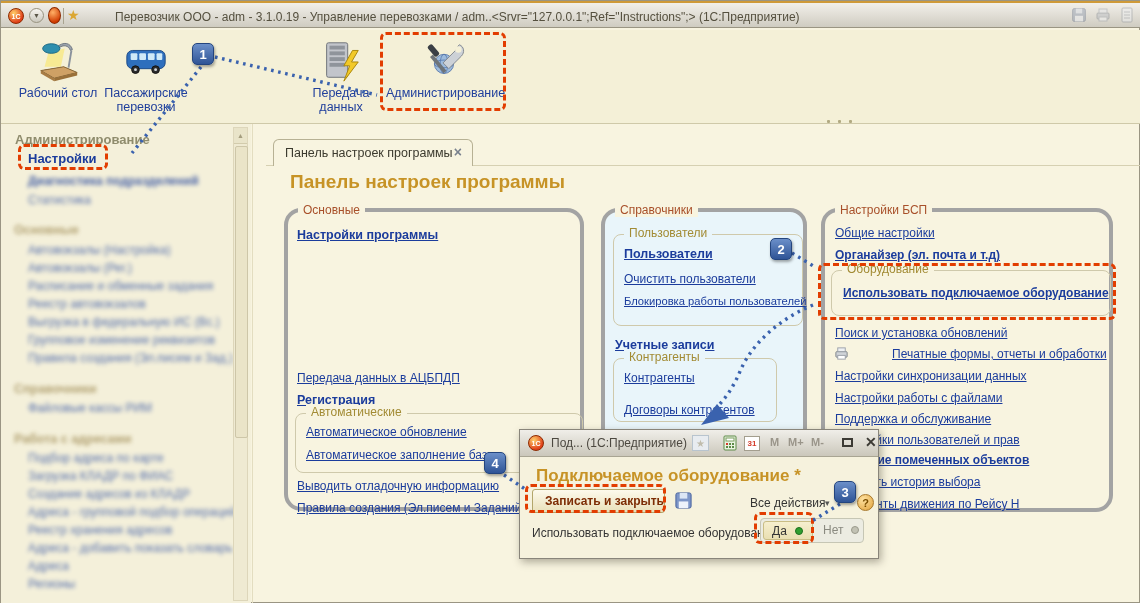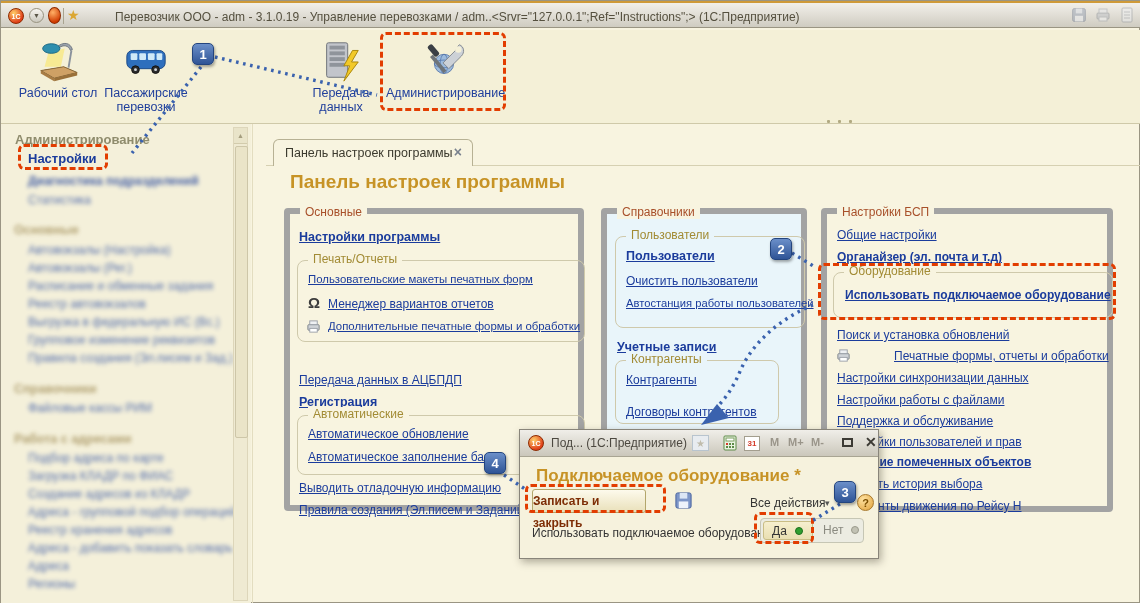--- a/index.html
+++ b/index.html
@@ -45,21 +45,21 @@
   .tabline{position:absolute;left:265px;top:164px;width:875px;height:1px;background:#d6d0b2;z-index:2;}
   .tab{position:absolute;left:272px;top:138px;width:200px;height:27px;background:#f8f4e0;border:1px solid #b7b194;border-bottom:none;
     border-radius:6px 6px 0 0;box-sizing:border-box;z-index:3;cursor:pointer;}
   .tab-label{position:absolute;left:11px;top:6px;font-size:12.5px;color:#3c3a2e;white-space:nowrap;}
   .tab-close{position:absolute;right:10px;top:4px;font-size:14px;font-weight:bold;color:#7a828e;cursor:pointer;}
   .dots-handle{position:absolute;left:826px;top:119px;display:flex;gap:8px;}
   .dots-handle i{width:3px;height:3px;background:#b2aa82;border-radius:1px;}
   .page-title{position:absolute;left:289px;top:170px;font-size:19px;font-weight:bold;color:#c79326;white-space:nowrap;}
 
   
-  .grp{position:absolute;border:6px solid #a3a3a3;border-radius:4px;background:#f8f4e0;box-sizing:border-box;}
+  .grp{position:absolute;border:4px solid #a3a3a3;border-radius:17px;background:#f8f4e0;box-sizing:border-box;}
   .grp-leg{position:absolute;top:-9px;left:10px;font-size:12px;padding:0 5px;color:#a8502a;background:#f8f4e0;white-space:nowrap;}
   .sub{position:absolute;border:1px solid #cfc9ab;border-radius:8px;box-sizing:border-box;}
   .sub-leg{position:absolute;top:-9px;left:10px;font-size:12px;padding:0 5px;color:#a28b34;background:#f8f4e0;white-space:nowrap;}
   .blue-bg{background:#e9f5fa;}
   .blue-bg .sub-leg,.sub-leg.blue{background:#e9f5fa;}
   .lnk{position:absolute;font-size:12px;color:#1b3c9c;text-decoration:underline;white-space:nowrap;cursor:pointer;}
   .lnk.b{font-weight:bold;font-size:12.5px;}
   .lnk.b12{font-weight:bold;font-size:12px;}
   .lnk.sm{font-size:11.4px;}
   .lnk.sm2{font-size:11.2px;}
@@ -73,22 +73,22 @@
     border-bottom:1px solid #a9a593;box-sizing:border-box;}
   .dlg-logo{position:absolute;left:8px;top:5px;width:16px;height:16px;border-radius:50%;
     background:radial-gradient(circle at 35% 30%,#ffd06a,#e0401a 70%);border:1px solid #8d2a00;color:#fff;font-size:7px;font-weight:bold;
     text-align:center;line-height:16px;box-sizing:border-box;}
   .dlg-title{position:absolute;left:31px;top:6px;font-size:12px;color:#4c4840;white-space:nowrap;}
   .dlg-ico{position:absolute;top:5px;}
   .dlg-m{position:absolute;top:6px;font-size:11px;font-weight:bold;color:#9a958a;}
   .dlg-max{position:absolute;left:322px;top:8px;width:11px;height:9px;border:2px solid #3c3a34;box-sizing:border-box;cursor:pointer;}
   .dlg-close{position:absolute;left:345px;top:4px;font-size:14px;font-weight:bold;color:#3c3a34;cursor:pointer;}
   .dlg-heading{position:absolute;left:16px;top:36px;font-size:17px;font-weight:bold;color:#c79326;white-space:nowrap;}
-  .btn-savec{position:absolute;left:12px;top:59px;width:114px;height:24px;background:linear-gradient(#fdfaec,#e9e0ba);
-    border:1px solid #b3a66b;border-radius:3px;font-size:12px;font-weight:bold;color:#7d2d05;text-align:left;line-height:22px;
+  .btn-savec{position:absolute;left:12px;top:59px;width:133px;height:24px;background:linear-gradient(#fdfaec,#e9e0ba);
+    border:1px solid #b3a66b;border-radius:3px;font-size:12px;font-weight:bold;color:#7d2d05;text-align:right;line-height:22px;
     box-sizing:border-box;cursor:pointer;}
   .dlg-floppy{position:absolute;left:154px;top:61px;cursor:pointer;}
   .dlg-allact{position:absolute;left:230px;top:66px;font-size:12px;color:#333;white-space:nowrap;cursor:pointer;}
   .dlg-allact-arrow{position:absolute;left:305px;top:68px;font-size:9px;color:#555;}
   .dlg-help{position:absolute;left:337px;top:64px;width:17px;height:17px;border-radius:50%;
     background:radial-gradient(circle at 35% 30%,#ffe2a0,#e0a23c);border:1px solid #a8782a;color:#7a4e00;font-size:11px;font-weight:bold;
     text-align:center;line-height:16px;box-sizing:border-box;cursor:pointer;}
   .dlg-toggle-label{position:absolute;left:12px;top:96px;font-size:12px;color:#333;white-space:nowrap;}
   .toggle{position:absolute;left:240px;top:88px;width:104px;height:25px;background:#ecece2;border:1px solid #c6c6b4;border-radius:4px;box-sizing:border-box;}
   .tg-yes{position:absolute;left:2px;top:2px;width:50px;height:19px;background:linear-gradient(#f6efce,#e9dfb2);border:1px solid #c9bd85;
@@ -232,50 +232,38 @@
   <div class="dots-handle">
       <i></i>
       <i></i>
       <i></i>
     </div>
   <div class="page-title">Панель настроек программы</div>
 
   <div class="grp" style="left:283px;top:207px;width:300px;height:303px;">
     <div class="grp-leg">Основные</div>
     <a class="lnk b" style="left:9px;top:16px;">Настройки программы</a>
-    <div class="sub" style="left:7px;top:46px;width:288px;height:82px;">
-      <div class="sub-leg">Печать/Отчеты</div>
-      <a class="lnk sm" style="left:10px;top:12px;">Пользовательские макеты печатных форм</a>
-      <span class="ico-omega" style="left:10px;top:33px;">Ω</span>
-      <a class="lnk" style="left:30px;top:36px;">Менеджер вариантов отчетов</a>
-      <span class="ico-abs" style="left:8px;top:58px;"><svg width="15" height="15" viewBox="0 0 16 16">
-            <rect x="2" y="6" width="12" height="6" rx="1" fill="#cfd3d8" stroke="#7c8188"></rect>
-            <rect x="4" y="2" width="8" height="4" fill="#eef0f3" stroke="#9aa0a8"></rect>
-            <rect x="4" y="10" width="8" height="4" fill="#fff" stroke="#9aa0a8"></rect>
-          </svg></span>
-      <a class="lnk sm" style="left:30px;top:59px;">Дополнительные печатные формы и обработки</a>
-    </div>
     <a class="lnk" style="left:9px;top:159px;">Передача данных в АЦБПДП</a>
     <a class="lnk b" style="left:9px;top:181px;">Регистрация</a>
     <div class="sub" style="left:7px;top:201px;width:288px;height:60px;">
       <div class="sub-leg">Автоматические</div>
       <a class="lnk" style="left:10px;top:11px;">Автоматическое обновление</a>
       <a class="lnk" style="left:10px;top:34px;">Автоматическое заполнение базы</a>
     </div>
     <a class="lnk" style="left:9px;top:267px;">Выводить отладочную информацию</a>
     <a class="lnk" style="left:9px;top:289px;">Правила создания (Эл.писем и Заданий)</a>
   </div>
 
   <div class="grp blue-bg" style="left:600px;top:207px;width:206px;height:246px;">
     <div class="grp-leg">Справочники</div>
     <div class="sub" style="left:8px;top:22px;width:190px;height:92px;">
       <div class="sub-leg blue">Пользователи</div>
       <a class="lnk b" style="left:10px;top:12px;">Пользователи</a>
       <a class="lnk" style="left:10px;top:37px;">Очистить пользователи</a>
-      <a class="lnk sm2" style="left:10px;top:60px;">Автостанция работы пользователей</a>
+      <a class="lnk sm2" style="left:10px;top:60px;">Блокировка работы пользователей</a>
     </div>
     <a class="lnk b" style="left:10px;top:126px;">Учетные записи</a>
     <div class="sub" style="left:8px;top:146px;width:164px;height:64px;">
       <div class="sub-leg blue">Контрагенты</div>
       <a class="lnk" style="left:10px;top:12px;">Контрагенты</a>
       <a class="lnk" style="left:10px;top:44px;">Договоры контрагентов</a>
     </div>
     <a class="lnk" style="left:10px;top:219px;">Страны</a>
   </div>
 

